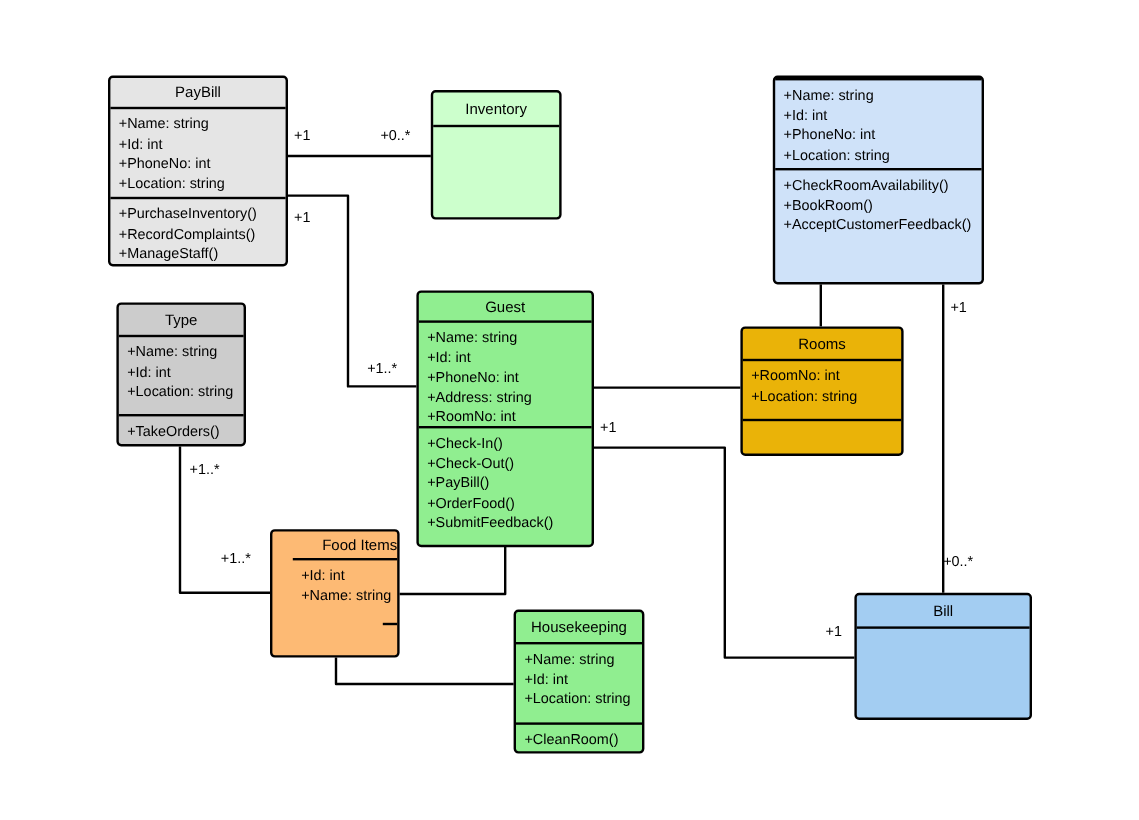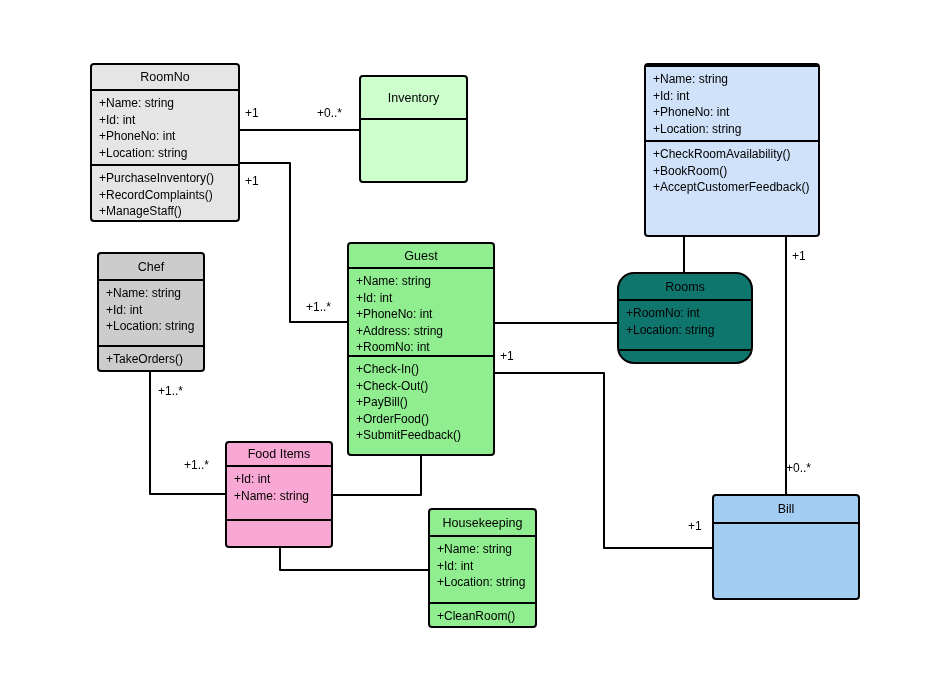--- a/index.html
+++ b/index.html
@@ -65,52 +65,52 @@
       <polyline points="240,163 290,163 290,322 347,322" fill="none" stroke="#000000" stroke-width="2" stroke-linejoin="round"></polyline>
       <polyline points="495,323 617,323" fill="none" stroke="#000000" stroke-width="2" stroke-linejoin="round"></polyline>
       <polyline points="684,237 684,272" fill="none" stroke="#000000" stroke-width="2" stroke-linejoin="round"></polyline>
       <polyline points="786,237 786,494" fill="none" stroke="#000000" stroke-width="2" stroke-linejoin="round"></polyline>
       <polyline points="495,373 604,373 604,548 712,548" fill="none" stroke="#000000" stroke-width="2" stroke-linejoin="round"></polyline>
       <polyline points="150,372 150,494 225,494" fill="none" stroke="#000000" stroke-width="2" stroke-linejoin="round"></polyline>
       <polyline points="421,427 421,495 333,495" fill="none" stroke="#000000" stroke-width="2" stroke-linejoin="round"></polyline>
       <polyline points="280,548 280,570 428,570" fill="none" stroke="#000000" stroke-width="2" stroke-linejoin="round"></polyline>
     </svg>
 <div class="uml-class" style="left: 90px; top: 63px; width: 150px; height: 159px; background: rgb(229, 229, 229); border-color: rgb(0, 0, 0);">
-      <div class="uml-header" style="height: 24px;">RoomNo</div>
+      <div class="uml-header" style="height: 24px;">PayBill</div>
       <div class="uml-section uml-attrs" style="height: 75px;">
         <div class="uml-line">+Name: string</div>
         <div class="uml-line">+Id: int</div>
         <div class="uml-line">+PhoneNo: int</div>
         <div class="uml-line">+Location: string</div>
       </div>
       <div class="uml-section uml-methods">
         <div class="uml-line">+PurchaseInventory()</div>
         <div class="uml-line">+RecordComplaints()</div>
         <div class="uml-line">+ManageStaff()</div>
       </div>
     </div>
     <div class="uml-class" style="left: 359px; top: 75px; width: 109px; height: 108px; background: rgb(204, 255, 204); border-color: rgb(0, 0, 0);">
-      <div class="uml-header" style="height: 41px;">Inventory</div>
+      <div class="uml-header" style="height: 27px;">Inventory</div>
       <div class="uml-section uml-methods"></div>
     </div>
     <div class="uml-class" style="left: 644px; top: 63px; width: 176px; height: 174px; background: rgb(207, 226, 249); border-color: rgb(0, 0, 0);">
       <div class="uml-section uml-attrs" style="height: 75px;">
         <div class="uml-line">+Name: string</div>
         <div class="uml-line">+Id: int</div>
         <div class="uml-line">+PhoneNo: int</div>
         <div class="uml-line">+Location: string</div>
       </div>
       <div class="uml-section uml-methods">
         <div class="uml-line">+CheckRoomAvailability()</div>
         <div class="uml-line">+BookRoom()</div>
         <div class="uml-line">+AcceptCustomerFeedback()</div>
       </div>
     </div>
     <div class="uml-class" style="left: 97px; top: 252px; width: 108px; height: 120px; background: rgb(204, 204, 204); border-color: rgb(0, 0, 0);">
-      <div class="uml-header" style="height: 25px;">Chef</div>
+      <div class="uml-header" style="height: 25px;">Type</div>
       <div class="uml-section uml-attrs" style="height: 66px;">
         <div class="uml-line">+Name: string</div>
         <div class="uml-line">+Id: int</div>
         <div class="uml-line">+Location: string</div>
       </div>
       <div class="uml-section uml-methods">
         <div class="uml-line">+TakeOrders()</div>
       </div>
     </div>
     <div class="uml-class" style="left: 347px; top: 242px; width: 148px; height: 214px; background: rgb(144, 238, 144); border-color: rgb(0, 0, 0);">
@@ -123,29 +123,29 @@
         <div class="uml-line">+RoomNo: int</div>
       </div>
       <div class="uml-section uml-methods">
         <div class="uml-line">+Check-In()</div>
         <div class="uml-line">+Check-Out()</div>
         <div class="uml-line">+PayBill()</div>
         <div class="uml-line">+OrderFood()</div>
         <div class="uml-line">+SubmitFeedback()</div>
       </div>
     </div>
-    <div class="uml-class" style="left: 617px; top: 272px; width: 136px; height: 92px; background: #0f766e; border-color: rgb(0, 0, 0); border-radius: 17px;">
+    <div class="uml-class" style="left: 617px; top: 272px; width: 136px; height: 108px; background: #eab308; border-color: rgb(0, 0, 0);">
       <div class="uml-header" style="height: 25px;">Rooms</div>
       <div class="uml-section uml-attrs" style="height: 50px;">
         <div class="uml-line">+RoomNo: int</div>
         <div class="uml-line">+Location: string</div>
       </div>
       <div class="uml-section uml-methods"></div>
     </div>
-    <div class="uml-class" style="left: 225px; top: 441px; width: 108px; height: 107px; background: #f9a8d4; border-color: rgb(0, 0, 0);">
+    <div class="uml-class" style="left: 225px; top: 441px; width: 108px; height: 107px; background: #fdba74; border-color: rgb(0, 0, 0); align-items: flex-end;">
       <div class="uml-header" style="height: 22px;">Food Items</div>
       <div class="uml-section uml-attrs" style="height: 54px;">
         <div class="uml-line">+Id: int</div>
         <div class="uml-line">+Name: string</div>
       </div>
       <div class="uml-section uml-methods"></div>
     </div>
     <div class="uml-class" style="left: 428px; top: 508px; width: 109px; height: 120px; background: rgb(144, 238, 144); border-color: rgb(0, 0, 0);">
       <div class="uml-header" style="height: 25px;">Housekeeping</div>
       <div class="uml-section uml-attrs" style="height: 67px;">

